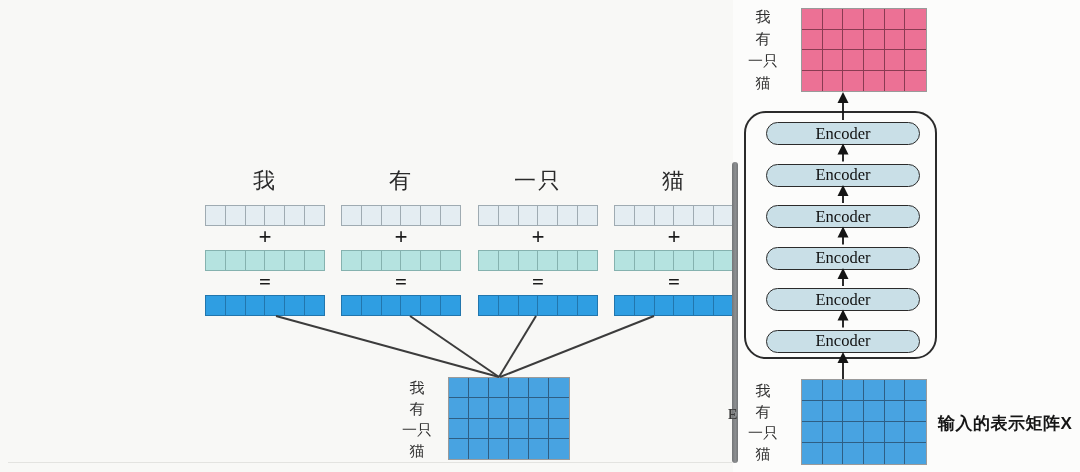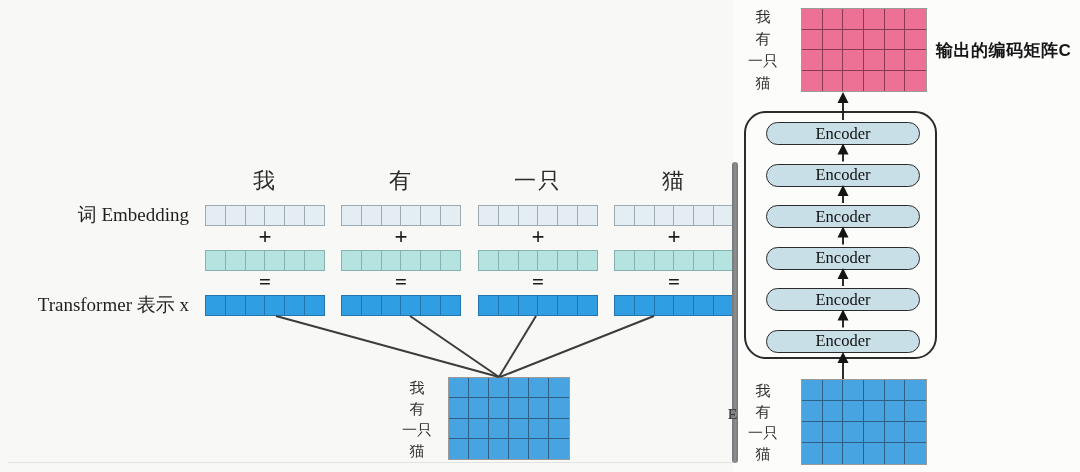--- a/index.html
+++ b/index.html
@@ -154,22 +154,20 @@
       <span class="op op-plus" style="left: 265px; top: 226px;">+</span>
       <span class="op op-plus" style="left: 401px; top: 226px;">+</span>
       <span class="op op-plus" style="left: 538px; top: 226px;">+</span>
       <span class="op op-plus" style="left: 674px; top: 226px;">+</span>
       <span class="op op-eq" style="left: 265px; top: 272px;">=</span>
       <span class="op op-eq" style="left: 401px; top: 272px;">=</span>
       <span class="op op-eq" style="left: 538px; top: 272px;">=</span>
       <span class="op op-eq" style="left: 674px; top: 272px;">=</span>
     </div>
 
-  <div class="row-label" style="top:204px">词 Embedding</div>
-  <div class="row-label" style="top:294px">Transformer 表示 x</div>
 
   <div id="left-matrix" class="matrix" style="left: 448px; top: 377px; width: 122px; height: 83px; background: rgb(72, 163, 225); grid-template-columns: repeat(6, 1fr); grid-template-rows: repeat(4, 1fr);">
       <div class="mcell" style="border-color: rgb(46, 95, 133);"></div>
       <div class="mcell" style="border-color: rgb(46, 95, 133);"></div>
       <div class="mcell" style="border-color: rgb(46, 95, 133);"></div>
       <div class="mcell" style="border-color: rgb(46, 95, 133);"></div>
       <div class="mcell" style="border-color: rgb(46, 95, 133);"></div>
       <div class="mcell" style="border-top-color: rgb(46, 95, 133); border-right: none; border-bottom-color: rgb(46, 95, 133); border-left-color: rgb(46, 95, 133);"></div>
       <div class="mcell" style="border-color: rgb(46, 95, 133);"></div>
       <div class="mcell" style="border-color: rgb(46, 95, 133);"></div>
@@ -226,21 +224,20 @@
       <div class="mcell" style="border-top-color: rgb(138, 59, 82); border-right-color: rgb(138, 59, 82); border-bottom: none; border-left-color: rgb(138, 59, 82);"></div>
       <div class="mcell" style="border-top-color: rgb(138, 59, 82); border-right-color: rgb(138, 59, 82); border-bottom: none; border-left-color: rgb(138, 59, 82);"></div>
       <div class="mcell" style="border-top-color: rgb(138, 59, 82); border-right: none; border-bottom: none; border-left-color: rgb(138, 59, 82);"></div>
     </div>
   <div id="out-vstack" class="vstack vs-right" style="left:740px;top:9px;width:46px;height:81px">
       <span>我</span>
       <span>有</span>
       <span>一只</span>
       <span>猫</span>
     </div>
-  <div class="matrix-caption" style="left:936px;top:39px">输出的编码矩阵C</div>
 
   <div id="encoder-box">
       <div class="pill" style="top: 9px; background: rgb(201, 223, 231);">
         <span>Encoder</span>
       </div>
       <div class="pill" style="top: 50.5px; background: rgb(201, 223, 231);">
         <span>Encoder</span>
       </div>
       <div class="pill" style="top: 92px; background: rgb(201, 223, 231);">
         <span>Encoder</span>
@@ -281,20 +278,21 @@
       <div class="mcell" style="border-top-color: rgb(46, 95, 133); border-right-color: rgb(46, 95, 133); border-bottom: none; border-left-color: rgb(46, 95, 133);"></div>
       <div class="mcell" style="border-top-color: rgb(46, 95, 133); border-right-color: rgb(46, 95, 133); border-bottom: none; border-left-color: rgb(46, 95, 133);"></div>
       <div class="mcell" style="border-top-color: rgb(46, 95, 133); border-right: none; border-bottom: none; border-left-color: rgb(46, 95, 133);"></div>
     </div>
   <div id="in-vstack" class="vstack vs-right" style="left:740px;top:383px;width:46px;height:78px">
       <span>我</span>
       <span>有</span>
       <span>一只</span>
       <span>猫</span>
     </div>
+  <div class="matrix-caption" style="left:938px;top:412px">输入的表示矩阵X</div>
 
   <svg id="overlay" width="1080" height="472">
     <g id="converge-lines">
       <line x1="276" y1="316" x2="499" y2="377" stroke="#3c3c3c" stroke-width="2"></line>
       <line x1="410" y1="316" x2="499" y2="377" stroke="#3c3c3c" stroke-width="2"></line>
       <line x1="536" y1="316" x2="499" y2="377" stroke="#3c3c3c" stroke-width="2"></line>
       <line x1="654" y1="316" x2="500" y2="377" stroke="#3c3c3c" stroke-width="2"></line>
     </g>
     <g id="arrows">
         <line x1="843" y1="120" x2="843" y2="102" stroke="#141414" stroke-width="1.8"></line>

